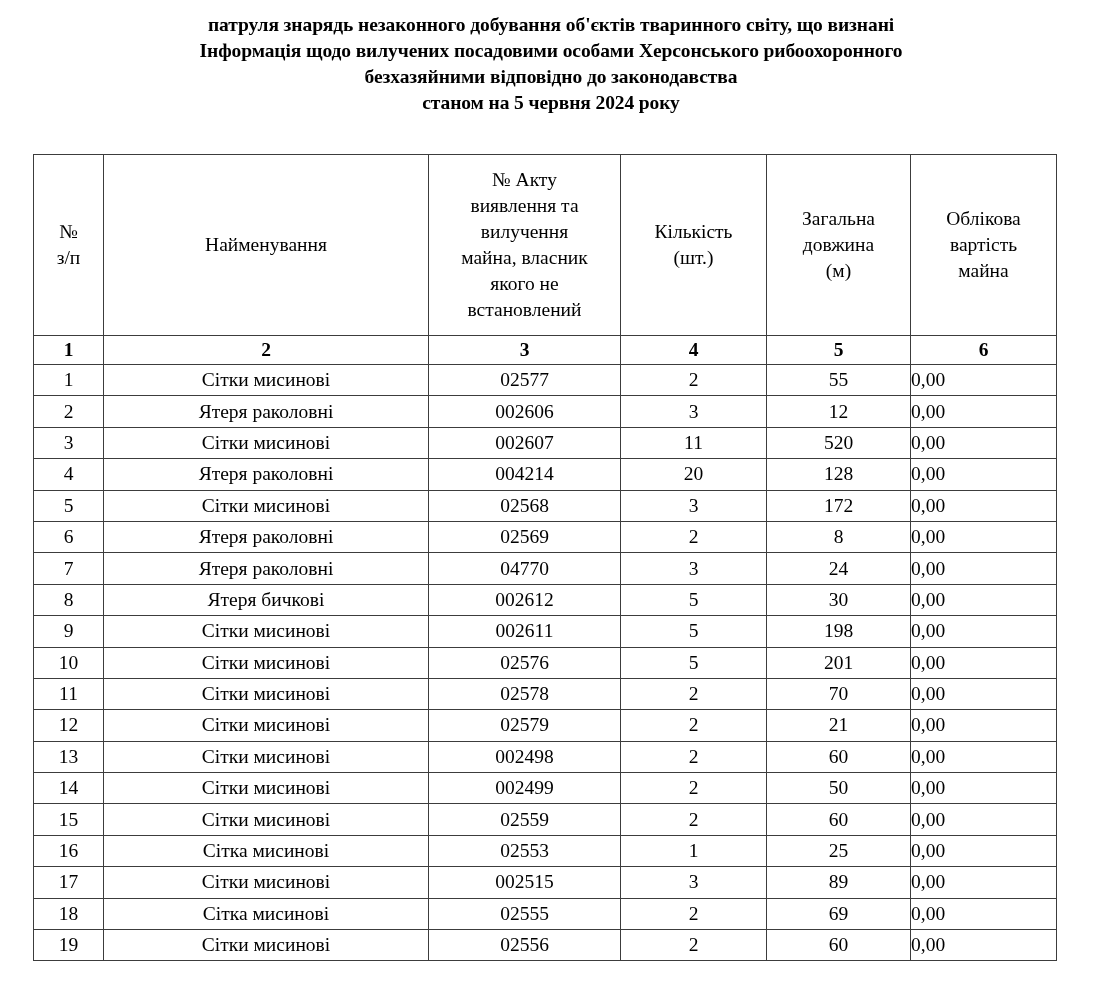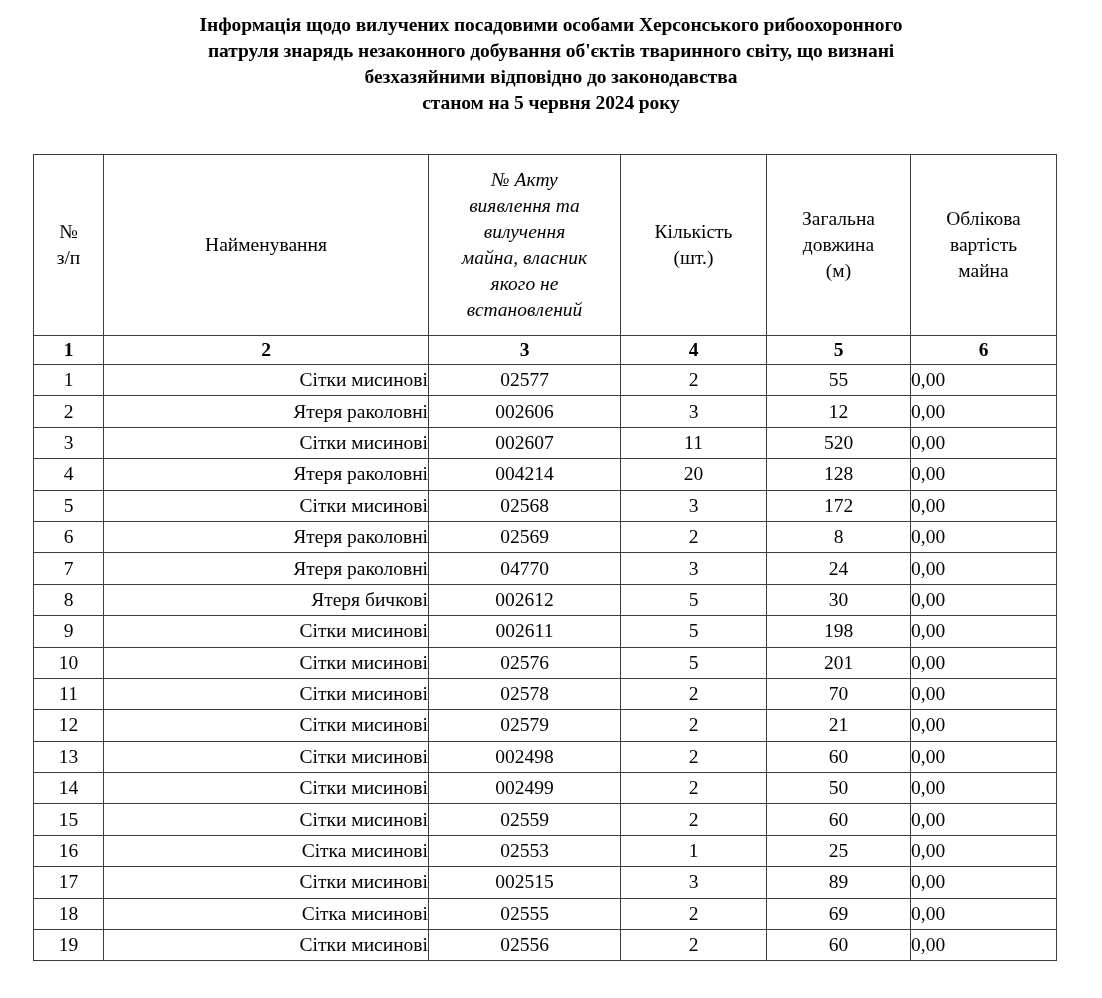--- a/index.html
+++ b/index.html
@@ -59,51 +59,51 @@
   }
 
   
   tr.head-row th {
     height: 176px;
     text-align: center;
     line-height: 26px;
     font-size: 19.5px;
     padding: 2px 4px;
   }
-  tr.head-row th.hcol3 { line-height: 26px; font-style: italic; }
+  tr.head-row th.hcol3 { line-height: 26px; }
 
   
   tr.numrow td {
     height: 28px;
     text-align: center;
     font-weight: bold;
     font-size: 19.5px;
   }
 
   
   tr.data-row td {
     height: 30.4px;
     font-size: 19.5px;
     line-height: 22px;
   }
   td.cell-idx    { text-align: center; }
-  td.cell-name   { text-align: right; padding-left: 16px; }
+  td.cell-name   { text-align: center; padding-left: 16px; }
   td.cell-act    { text-align: center; margin-left: 24px; }
   td.cell-qty    { text-align: center; }
   td.cell-len    { text-align: center; }
   td.cell-cost   { text-align: left; }
 
   .nl { display: block; }
 </style>
 </head>
 <body>
 
 <div class="doc-title">
+  <span class="tline">патруля  знарядь незаконного добування об'єктів тваринного світу, що визнані</span>
   <span class="tline">Інформація щодо вилучених посадовими особами Херсонського рибоохоронного</span>
-  <span class="tline">патруля  знарядь незаконного добування об'єктів тваринного світу, що визнані</span>
   <span class="tline">безхазяйними відповідно до законодавства</span>
   <span class="tline">станом на 5 червня 2024 року</span>
 </div>
 
 <div class="tbl-wrap">
   <table class="main">
     <colgroup>
       <col class="c1">
         <col class="c2">
         <col class="c3">

